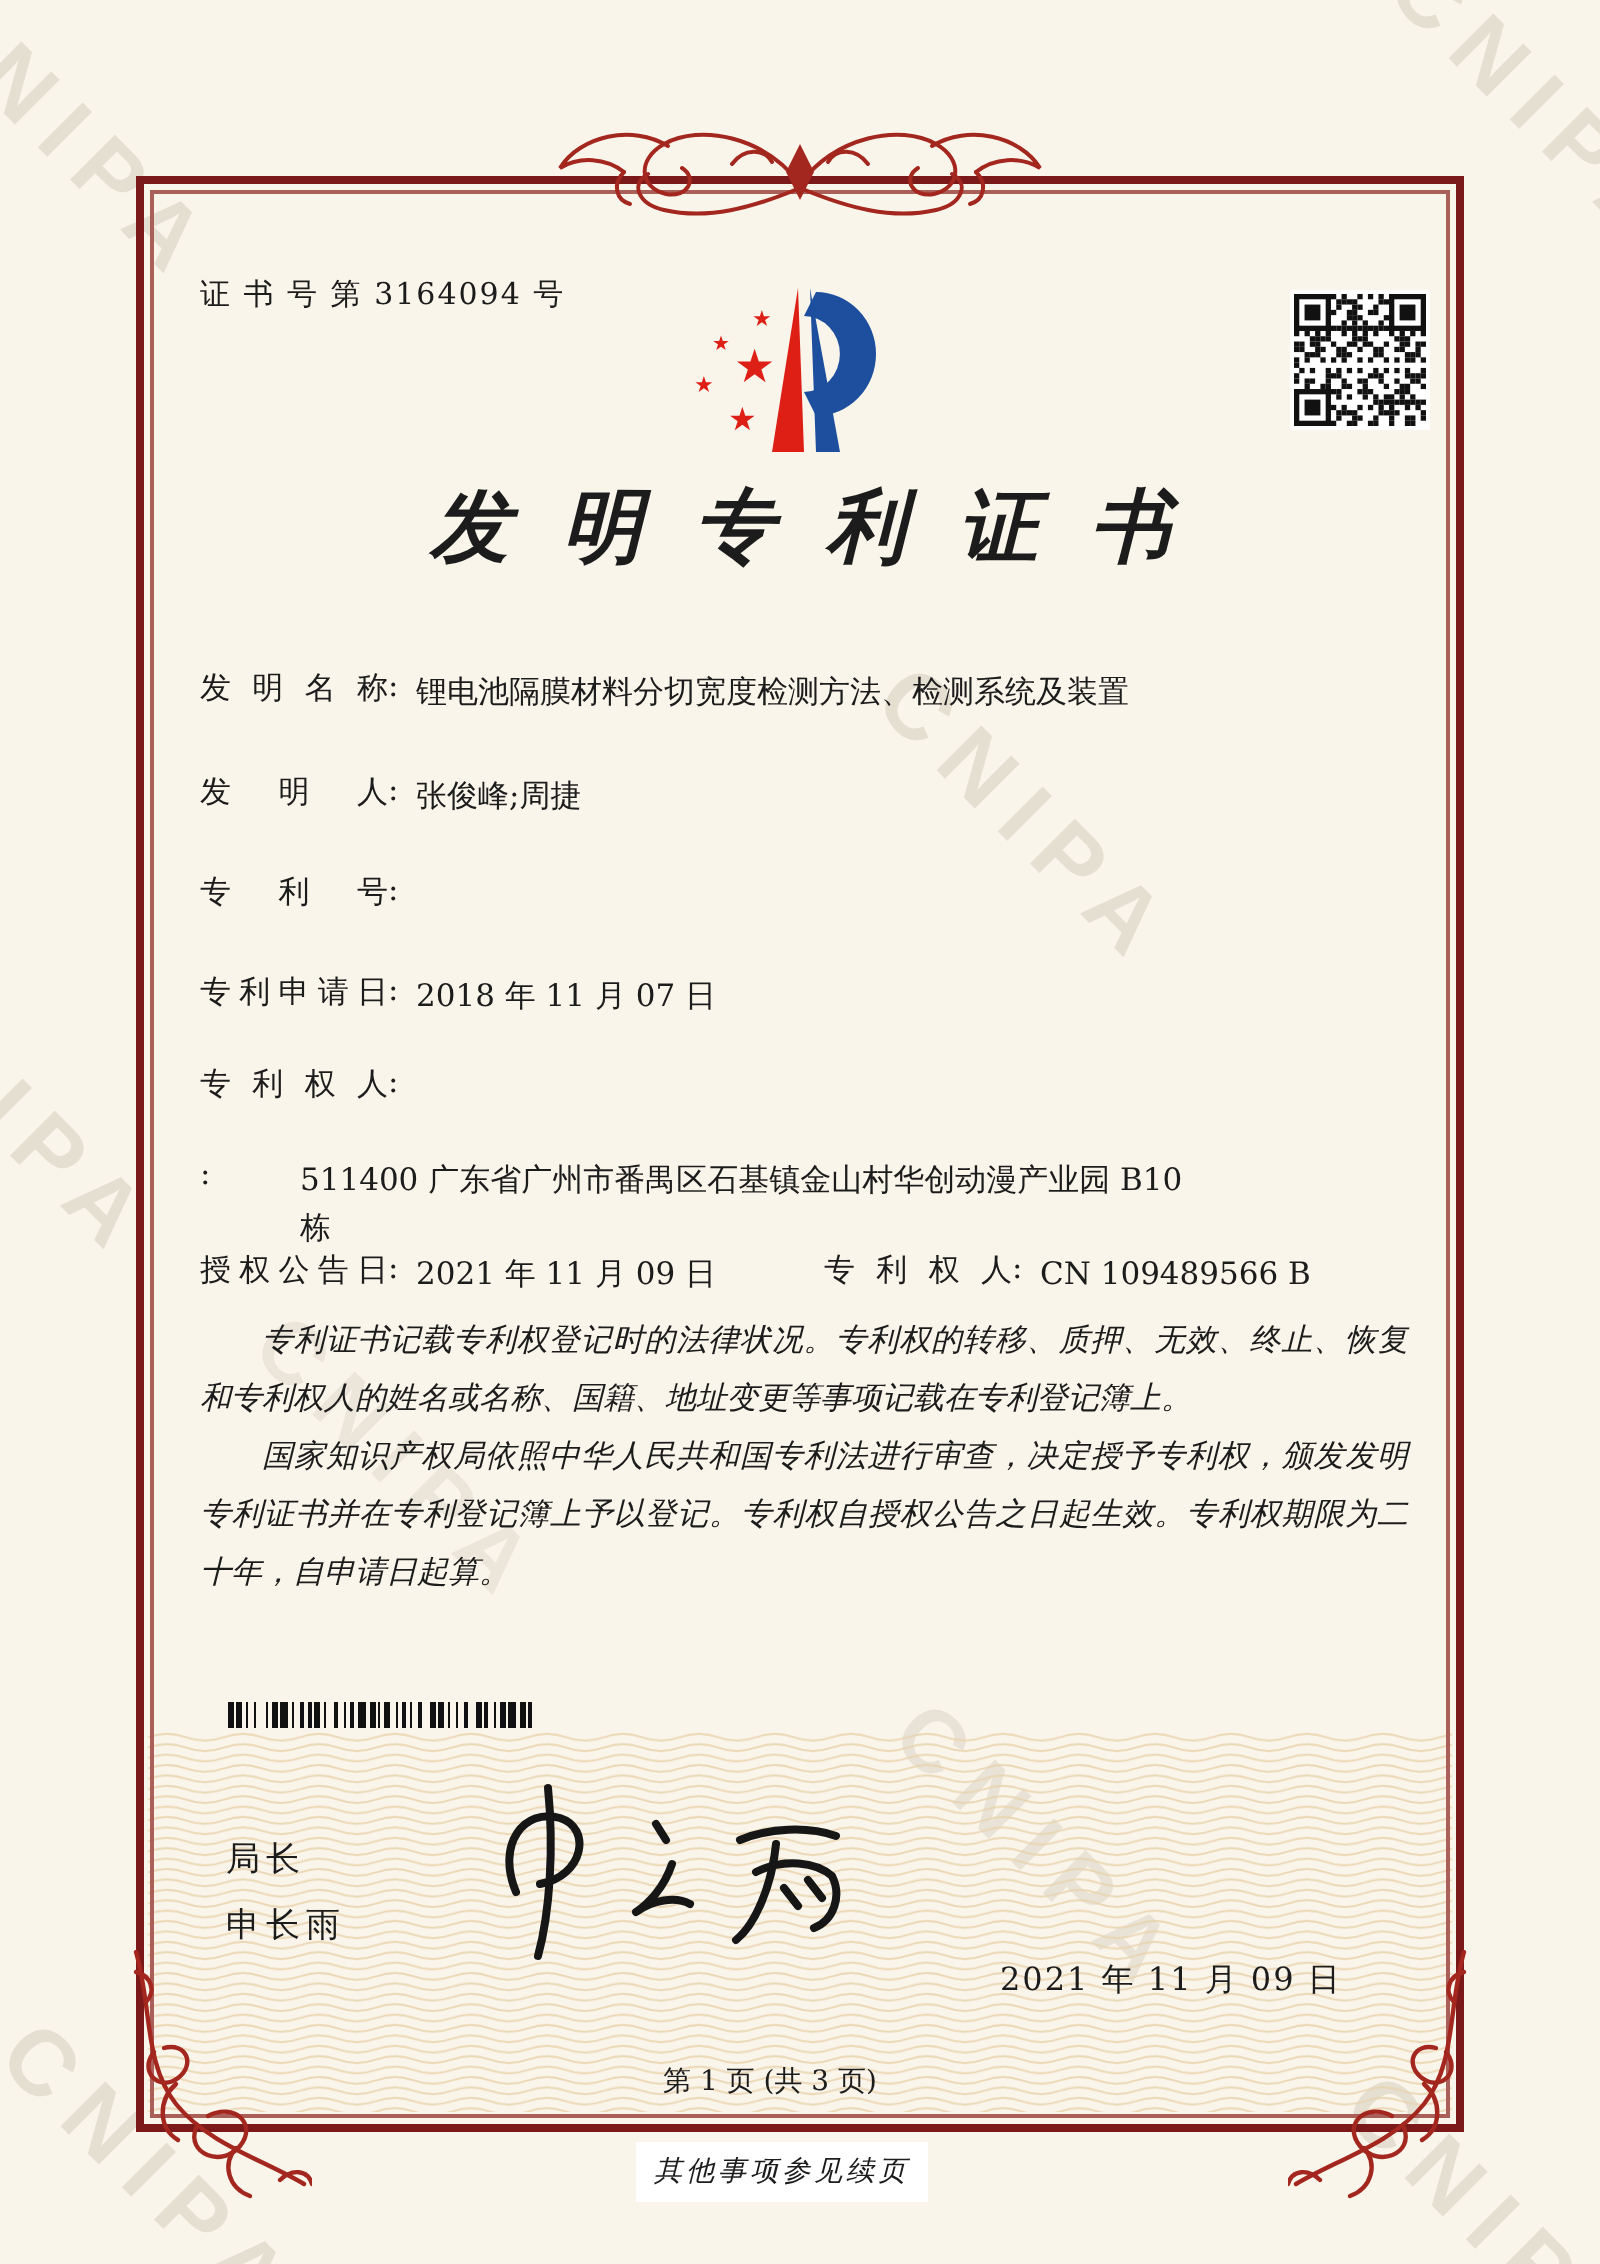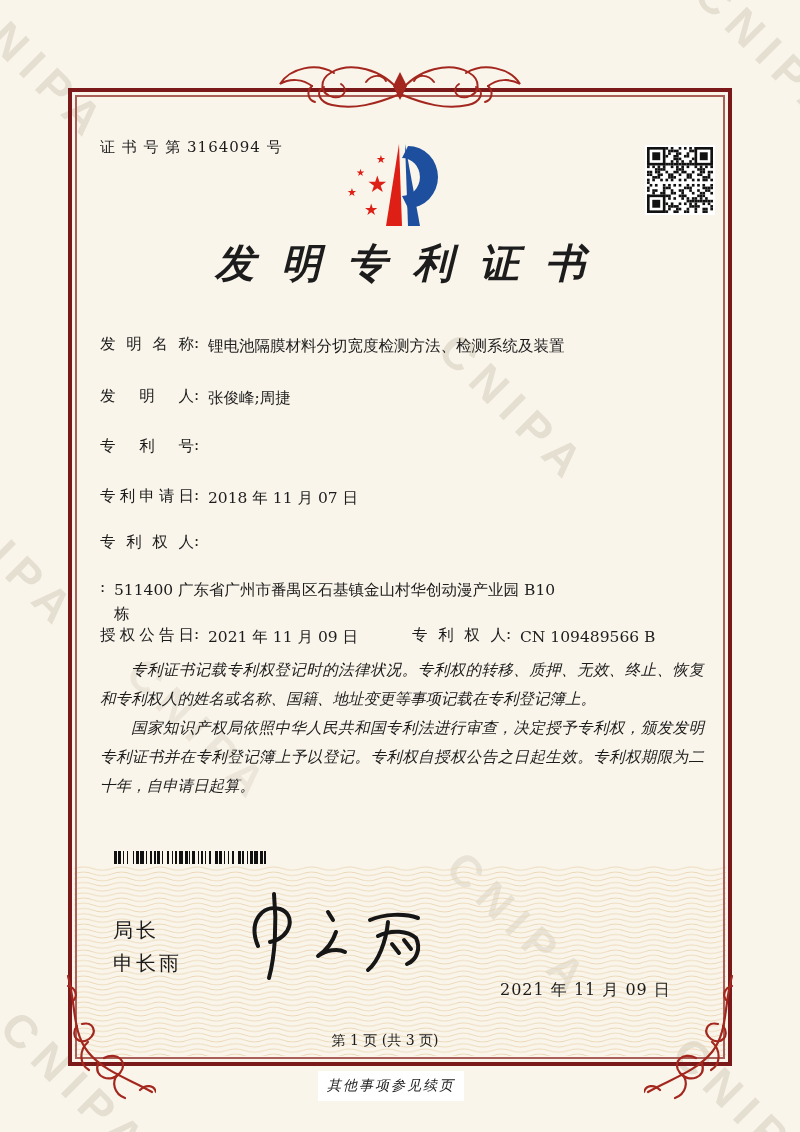--- a/index.html
+++ b/index.html
@@ -50,21 +50,21 @@
   
   .body-text{
     position:absolute;left:100px;top:656px;width:604px;
     font-size:15.5px;line-height:29px;font-style:italic;text-align:justify;
   }
   .body-text p{margin:0;text-indent:2em;}
   
   .barcode{position:absolute;left:114px;top:851px;width:206px;height:13px;display:flex;overflow:hidden;background:transparent;}
   .barcode i{display:block;height:100%;}
   
-  .director{position:absolute;left:113px;top:914px;font-size:20px;letter-spacing:3px;line-height:33px;
+  .director{position:absolute;left:113px;top:914px;font-size:17px;letter-spacing:3px;line-height:33px;
     font-family:"DejaVu Sans","Liberation Sans",sans-serif;}
   .sig{position:absolute;left:228px;top:886px;}
   .issue-date{position:absolute;left:500px;top:980px;font-size:16px;letter-spacing:1px;}
   
   .page-info{position:absolute;left:0;top:1032px;width:770px;text-align:center;font-size:14px;}
   .cont-note{
     position:absolute;left:318px;top:1071px;width:146px;height:30px;background:#ffffff;
     display:flex;align-items:center;justify-content:center;font-size:14px;font-style:italic;letter-spacing:2px;
   }
   .orn{position:absolute;pointer-events:none;}
@@ -401,21 +401,21 @@
     <span class="fl">专利申请日</span>
       <span class="fc">:</span>
     <span class="fv">2018 年 11 月 07 日</span>
   </div>
   <div class="frow" style="top:204px;">
     <span class="fl">专利权人</span>
       <span class="fc">:</span>
   </div>
   <div class="frow" style="top:250px;width:580px;">
       <span class="fc">:</span>
-    <span class="fv" style="width:452px;">511400 广东省广州市番禺区石基镇金山村华创动漫产业园 B10 栋</span>
+    <span class="fv" style="width:452px;margin-left:36px;">511400 广东省广州市番禺区石基镇金山村华创动漫产业园 B10 栋</span>
   </div>
   <div class="grant-pair" style="left:0;top:297px;">
     <span class="fl">授权公告日</span>
       <span class="fc">:</span>
     <span class="fv">2021 年 11 月 09 日</span>
   </div>
   <div class="grant-pair" style="left:312px;top:297px;">
     <span class="fl">专利权人</span>
       <span class="fc">:</span>
     <span class="fv">CN 109489566 B</span>

